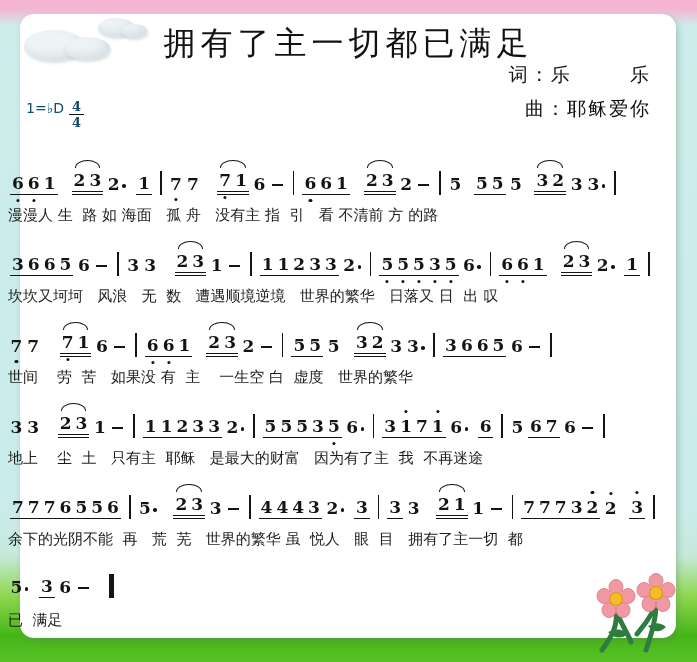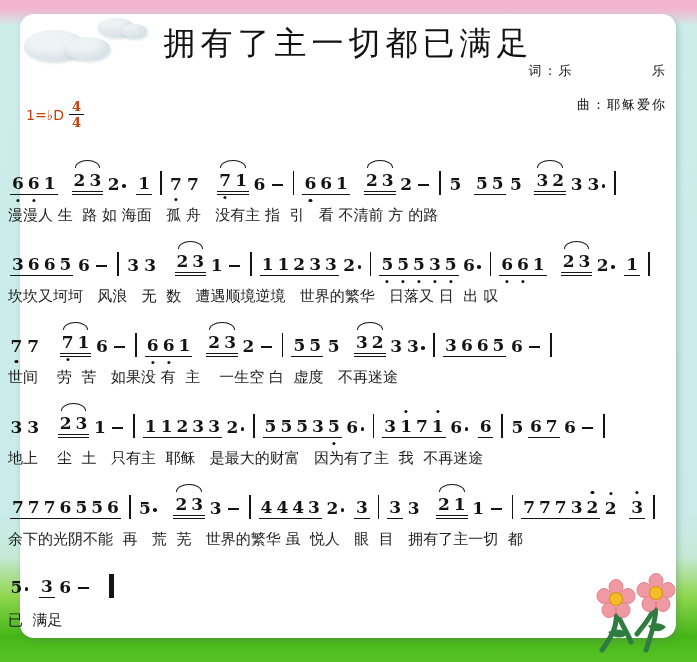--- a/index.html
+++ b/index.html
@@ -17,27 +17,27 @@
   .cloud{position:absolute;background:#eef3f5;border-radius:50%;
     box-shadow:inset -5px -5px 8px #d7e1e5, 1px 2px 3px rgba(140,165,170,.35);}
   .c1a{left:24px;top:30px;width:60px;height:31px;}
   .c1b{left:64px;top:37px;width:46px;height:23px;}
   .c2a{left:98px;top:18px;width:36px;height:19px;}
   .c2b{left:121px;top:24px;width:26px;height:14px;}
   
   .title{position:absolute;left:0;right:0;top:22px;text-align:center;
     font-family:"DejaVu Serif","Liberation Serif",serif;font-size:32px;
     letter-spacing:5px;color:#111;white-space:pre;}
-  .credit{position:absolute;right:30px;font-family:Liberation Mono, monospace;
-    font-size:13px;letter-spacing:2px;color:#111;white-space:pre;}
+  .credit{position:absolute;right:46px;font-family:Liberation Sans, sans-serif;
+    font-size:19px;letter-spacing:2px;color:#111;white-space:pre;}
   .credit.lyr{top:62px;}
   .credit.cmp{top:96px;}
-  .keysig{position:absolute;left:26px;top:100px;color:#c2410c;
+  .keysig{position:absolute;left:26px;top:100px;color:#0c4a6e;
     font-family:"DejaVu Sans","Liberation Sans",sans-serif;font-size:14px;
-    display:flex;align-items:center;}
+    display:flex;align-items:flex-start;}
   .frac{display:inline-block;text-align:center;margin-left:5px;
     font-family:"DejaVu Serif",serif;font-weight:bold;font-size:13px;line-height:13px;}
   .frac .top{display:block;border-bottom:1.3px solid #111;padding:0 3px 1px 3px;}
   .frac .bot{display:block;padding-top:1px;}
   
   .score{position:absolute;left:8px;top:158px;right:2px;}
   .score-line{margin-bottom:13px;padding-top:11px;}
   .noterow{white-space:nowrap;height:32px;color:#141414;
     font-family:"DejaVu Serif","Liberation Serif",serif;font-weight:bold;font-size:17px;}
   .noterow>*{vertical-align:bottom;}
@@ -92,21 +92,21 @@
     <div class="score-line">
       <div class="noterow"><span class="grp u1"><span class="note lo">6</span><span class="note lo">6</span><span class="note">1</span></span><span class="sp" style="width: 10px;"></span><span class="grp u2 slur"><span class="note">2</span><span class="note">3</span></span><span class="note">2<span class="aug"></span></span><span class="sp" style="width: 6px;"></span><span class="grp u1"><span class="note">1</span></span><span class="bar"></span><span class="note lo">7</span><span class="note">7</span><span class="sp" style="width: 14px;"></span><span class="grp u2 slur"><span class="note lo">7</span><span class="note">1</span></span><span class="note">6</span><span class="dash"></span><span class="bar"></span><span class="grp u1"><span class="note lo">6</span><span class="note">6</span><span class="note">1</span></span><span class="sp" style="width: 10px;"></span><span class="grp u2 slur"><span class="note">2</span><span class="note">3</span></span><span class="note">2</span><span class="dash"></span><span class="bar"></span><span class="note">5</span><span class="sp" style="width: 8px;"></span><span class="grp u1"><span class="note">5</span><span class="note">5</span></span><span class="note">5</span><span class="sp" style="width: 8px;"></span><span class="grp u2 slur"><span class="note">3</span><span class="note">2</span></span><span class="note">3</span><span class="note">3<span class="aug"></span></span><span class="bar"></span></div>
       <div class="lyricrow">漫漫人 生  路 如 海面   孤 舟   没有主 指  引   看 不清前 方 的路</div>
     </div>
     <div class="score-line">
       <div class="noterow"><span class="grp u1"><span class="note">3</span><span class="note">6</span><span class="note">6</span><span class="note">5</span></span><span class="note">6</span><span class="dash"></span><span class="bar"></span><span class="note">3</span><span class="note">3</span><span class="sp" style="width: 14px;"></span><span class="grp u2 slur"><span class="note">2</span><span class="note">3</span></span><span class="note">1</span><span class="dash"></span><span class="bar"></span><span class="grp u1"><span class="note">1</span><span class="note">1</span><span class="note">2</span><span class="note">3</span><span class="note">3</span></span><span class="note">2<span class="aug"></span></span><span class="bar"></span><span class="grp u1"><span class="note lo">5</span><span class="note lo">5</span><span class="note lo">5</span><span class="note lo">3</span><span class="note lo">5</span></span><span class="note">6<span class="aug"></span></span><span class="bar"></span><span class="grp u1"><span class="note lo">6</span><span class="note lo">6</span><span class="note">1</span></span><span class="sp" style="width: 10px;"></span><span class="grp u2 slur"><span class="note">2</span><span class="note">3</span></span><span class="note">2<span class="aug"></span></span><span class="sp" style="width: 5px;"></span><span class="grp u1"><span class="note">1</span></span><span class="bar"></span></div>
       <div class="lyricrow">坎坎又坷坷   风浪   无  数   遭遇顺境逆境   世界的繁华   日落又 日  出 叹</div>
     </div>
     <div class="score-line">
       <div class="noterow"><span class="note lo">7</span><span class="note">7</span><span class="sp" style="width: 16px;"></span><span class="grp u2 slur"><span class="note lo">7</span><span class="note">1</span></span><span class="note">6</span><span class="dash"></span><span class="bar"></span><span class="grp u1"><span class="note lo">6</span><span class="note lo">6</span><span class="note">1</span></span><span class="sp" style="width: 10px;"></span><span class="grp u2 slur"><span class="note">2</span><span class="note">3</span></span><span class="note">2</span><span class="dash"></span><span class="bar"></span><span class="grp u1"><span class="note">5</span><span class="note">5</span></span><span class="note">5</span><span class="sp" style="width: 10px;"></span><span class="grp u2 slur"><span class="note">3</span><span class="note">2</span></span><span class="note">3</span><span class="note">3<span class="aug"></span></span><span class="bar"></span><span class="grp u1"><span class="note">3</span><span class="note">6</span><span class="note">6</span><span class="note">5</span></span><span class="note">6</span><span class="dash"></span><span class="bar"></span></div>
-      <div class="lyricrow">世间    劳  苦   如果没 有  主    一生空 白  虚度   不再迷途</div>
+      <div class="lyricrow">世间    劳  苦   如果没 有  主    一生空 白  虚度   世界的繁华</div>
     </div>
     <div class="score-line">
       <div class="noterow"><span class="note">3</span><span class="note">3</span><span class="sp" style="width: 14px;"></span><span class="grp u2 slur"><span class="note">2</span><span class="note">3</span></span><span class="note">1</span><span class="dash"></span><span class="bar"></span><span class="grp u1"><span class="note">1</span><span class="note">1</span><span class="note">2</span><span class="note">3</span><span class="note">3</span></span><span class="note">2<span class="aug"></span></span><span class="bar"></span><span class="grp u1"><span class="note">5</span><span class="note">5</span><span class="note">5</span><span class="note">3</span><span class="note lo">5</span></span><span class="note">6<span class="aug"></span></span><span class="bar"></span><span class="grp u1"><span class="note">3</span><span class="note hi">1</span><span class="note">7</span><span class="note hi">1</span></span><span class="note">6<span class="aug"></span></span><span class="sp" style="width: 5px;"></span><span class="grp u1"><span class="note">6</span></span><span class="bar"></span><span class="note">5</span><span class="grp u1"><span class="note">6</span><span class="note">7</span></span><span class="note">6</span><span class="dash"></span><span class="bar"></span></div>
       <div class="lyricrow">地上    尘  土   只有主  耶稣   是最大的财富   因为有了主  我  不再迷途</div>
     </div>
     <div class="score-line">
       <div class="noterow"><span class="grp u1"><span class="note">7</span><span class="note">7</span><span class="note">7</span><span class="note">6</span><span class="note">5</span><span class="note">5</span><span class="note">6</span></span><span class="bar"></span><span class="note">5<span class="aug"></span></span><span class="sp" style="width: 12px;"></span><span class="grp u2 slur"><span class="note">2</span><span class="note">3</span></span><span class="note">3</span><span class="dash"></span><span class="bar"></span><span class="grp u1"><span class="note">4</span><span class="note">4</span><span class="note">4</span><span class="note">3</span></span><span class="note">2<span class="aug"></span></span><span class="sp" style="width: 5px;"></span><span class="grp u1"><span class="note">3</span></span><span class="bar"></span><span class="grp u1"><span class="note">3</span></span><span class="note">3</span><span class="sp" style="width: 12px;"></span><span class="grp u2 slur"><span class="note">2</span><span class="note">1</span></span><span class="note">1</span><span class="dash"></span><span class="bar"></span><span class="grp u1"><span class="note">7</span><span class="note">7</span><span class="note">7</span><span class="note">3</span><span class="note hi">2</span></span><span class="note hi">2</span><span class="sp" style="width: 8px;"></span><span class="grp u1"><span class="note hi">3</span></span><span class="bar"></span></div>
       <div class="lyricrow">余下的光阴不能  再   荒  芜   世界的繁华 虽  悦人   眼  目   拥有了主一切  都</div>
     </div>
     <div class="score-line">

